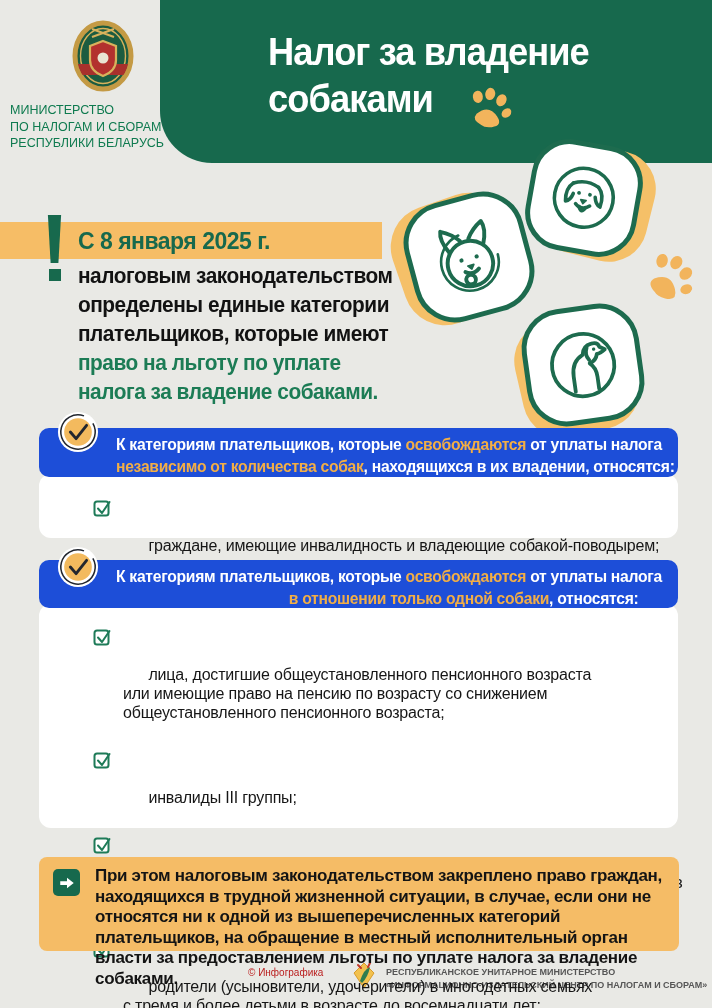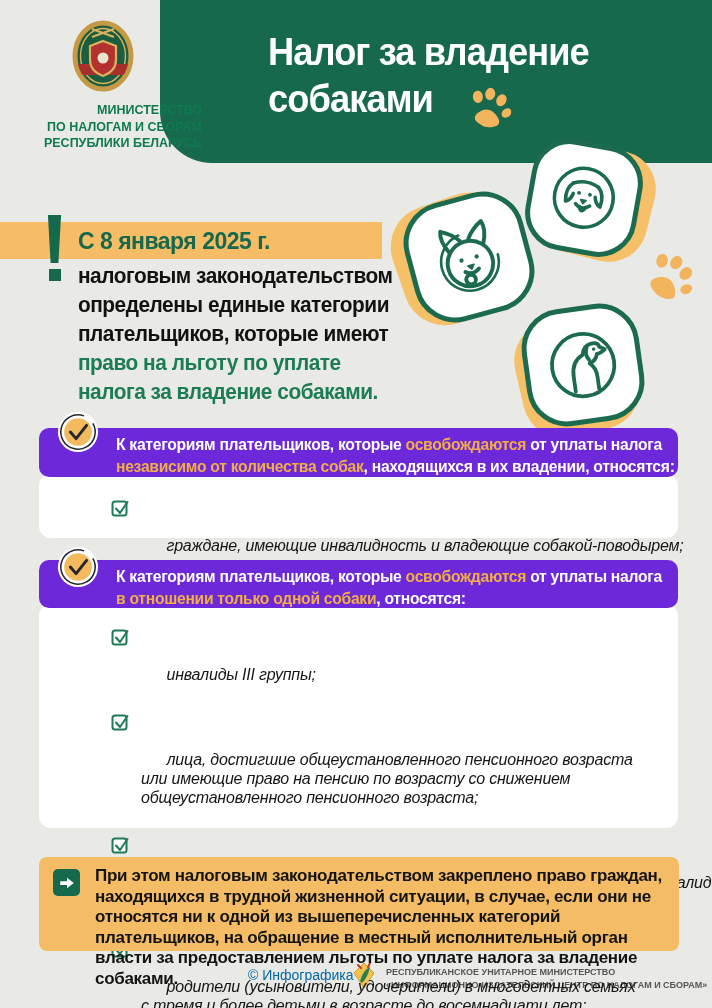--- a/index.html
+++ b/index.html
@@ -16,22 +16,22 @@
   }
   .title {
     position:absolute; left:268px; top:28px; z-index:5;
     color:#ffffff; font-size:39px; font-weight:700; line-height:47px;
     letter-spacing:-1px; white-space:pre-line;
     transform:scaleX(.93); transform-origin:left top;
   }
   .emblem { position:absolute; left:72px; top:20px; z-index:2; }
   .ministry {
     position:absolute; left:10px; top:102px; width:192px; z-index:2;
-    color:#0e7a4f; font-size:12.5px; font-weight:700; line-height:16.5px;
-    text-align:right; white-space:pre-line;
+    color:#0e7a4f; font-size:12.5px; font-weight:400; line-height:16.5px;
+    text-align:left; white-space:pre-line;
   }
   
   .paw { position:absolute; z-index:5; }
   .paw-title { left:466px; top:84px; width:46px; transform:rotate(12deg); }
   .paw-right { left:644px; top:250px; width:52px; transform:rotate(32deg); z-index:2; }
   
   .dogcard { position:absolute; z-index:2; }
   .dogcard .shadow, .dogcard .face { position:absolute; inset:0; border-radius:34%; }
   .dogcard .shadow { background:#f5c068; }
   .dogcard .face { background:#ffffff; border:5px solid #1d6b4e;
@@ -55,48 +55,48 @@
     background:#17694d; z-index:3; }
   .date-label { position:absolute; left:78px; top:228px; z-index:3;
     color:#17694d; font-size:23px; font-weight:700; letter-spacing:-.5px; }
   .intro-black { position:absolute; left:78px; top:262px; z-index:3;
     color:#121212; font-size:21.5px; font-weight:700; line-height:29px;
     letter-spacing:-.5px; white-space:pre-line; transform:scaleX(.97); transform-origin:left top; }
   .intro-green { position:absolute; left:78px; top:349px; z-index:3;
     color:#1c7c55; font-size:21.5px; font-weight:700; line-height:29px;
     letter-spacing:-.5px; white-space:pre-line; transform:scaleX(.97); transform-origin:left top; }
   
-  .banner { position:absolute; left:39px; width:639px; background:#6d28d9;
-    border-radius:10px; z-index:3; padding:6px 12px 0 77px; }
+  .banner { position:absolute; left:39px; width:639px; background:#1d4ed8;
+    border-radius:10px; z-index:3; padding:6px 12px 0 77px;text-align:right; }
   .banner-1 { top:428px; height:49px; }
   .banner-2 { top:560px; height:48px; }
   .banner .bline { color:#ffffff; font-size:16.5px; font-weight:700; line-height:21.5px;
     letter-spacing:-.3px; white-space:nowrap; transform:scaleX(.95); transform-origin:left top; }
   .banner .accent { color:#f2ae46; }
   .badge { position:absolute; left:57px; width:42px; height:42px; z-index:4; }
   .badge-1 { top:411px; }
   .badge-2 { top:546px; }
   .card { position:absolute; left:39px; width:639px; background:#ffffff;
-    border-radius:12px; z-index:2; padding-left:72px;font-style:italic; }
+    border-radius:12px; z-index:2; padding-left:54px; }
   .card-1 { top:474px; height:64px; padding-top:24px; }
   .card-2 { top:604px; height:224px; padding-top:23px; }
   .item { position:relative; padding-left:30px; color:#161616;
     font-size:16px; line-height:19px; letter-spacing:-.2px; white-space:pre; }
   .card-1 .item { margin-bottom:4px; }
   .card-2 .item { margin-bottom:9px; }
   .item .cb { position:absolute; left:0; top:1px; }
   
   .note { position:absolute; left:39px; top:857px; width:640px; height:94px;
     background:#f5bc66; border-radius:8px; z-index:2; }
   .note-arrow { position:absolute; left:14px; top:12px; width:27px; height:27px;
     background:#17694d; border-radius:5px; display:flex; align-items:center; justify-content:center; }
   .note-text { position:absolute; left:56px; top:9px; width:574px;
     color:#141414; font-size:17px; font-weight:700; line-height:20.5px; letter-spacing:-.3px; }
   
-  .copyright { position:absolute; left:248px; top:967px; color:#0369a1; font-size:14px; }
+  .copyright { position:absolute; left:248px; top:967px; color:#b91c1c; font-size:10px; }
   .pub-logo { position:absolute; left:352px; top:960px; }
   .org { position:absolute; left:386px; top:966px; color:#565656;
     font-size:9px; font-weight:700; line-height:12.5px; white-space:pre-line; }
 </style>
 </head>
 <body>
 
 <div class="page">
 
   <div class="header-green"></div>
@@ -236,30 +236,30 @@
   <div class="banner banner-2">
     <div class="bline"><span>К категориям плательщиков, которые </span><span class="accent">освобождаются</span><span> от уплаты налога</span></div>
     <div class="bline"><span></span><span class="accent">в отношении только одной собаки</span><span>, относятся:</span></div>
   </div>
   <div class="card card-2">
     <div class="item">
       <svg class="cb" width="18" height="18" viewBox="0 0 18 18">
           <rect x="1.5" y="2.5" width="14" height="14" rx="2.5" fill="#fff" stroke="#1e7b58" stroke-width="2"></rect>
           <path d="M5 9.5 l4 4.5 L16.5 3" fill="none" stroke="#1e7b58" stroke-width="2" stroke-linecap="round" stroke-linejoin="round"></path>
         </svg>
-      <span>инвалиды III группы;</span>
-    </div>
-    <div class="item">
-      <svg class="cb" width="18" height="18" viewBox="0 0 18 18">
-          <rect x="1.5" y="2.5" width="14" height="14" rx="2.5" fill="#fff" stroke="#1e7b58" stroke-width="2"></rect>
-          <path d="M5 9.5 l4 4.5 L16.5 3" fill="none" stroke="#1e7b58" stroke-width="2" stroke-linecap="round" stroke-linejoin="round"></path>
-        </svg>
       <span>лица, достигшие общеустановленного пенсионного возраста
 или имеющие право на пенсию по возрасту со снижением
 общеустановленного пенсионного возраста;</span>
+    </div>
+    <div class="item">
+      <svg class="cb" width="18" height="18" viewBox="0 0 18 18">
+          <rect x="1.5" y="2.5" width="14" height="14" rx="2.5" fill="#fff" stroke="#1e7b58" stroke-width="2"></rect>
+          <path d="M5 9.5 l4 4.5 L16.5 3" fill="none" stroke="#1e7b58" stroke-width="2" stroke-linecap="round" stroke-linejoin="round"></path>
+        </svg>
+      <span>инвалиды III группы;</span>
     </div>
     <div class="item">
       <svg class="cb" width="18" height="18" viewBox="0 0 18 18">
           <rect x="1.5" y="2.5" width="14" height="14" rx="2.5" fill="#fff" stroke="#1e7b58" stroke-width="2"></rect>
           <path d="M5 9.5 l4 4.5 L16.5 3" fill="none" stroke="#1e7b58" stroke-width="2" stroke-linecap="round" stroke-linejoin="round"></path>
         </svg>
       <span>родители (усыновители, удочерители), воспитывающие детей-инвалидов
 в возрасте до восемнадцати лет;</span>
     </div>
     <div class="item">

